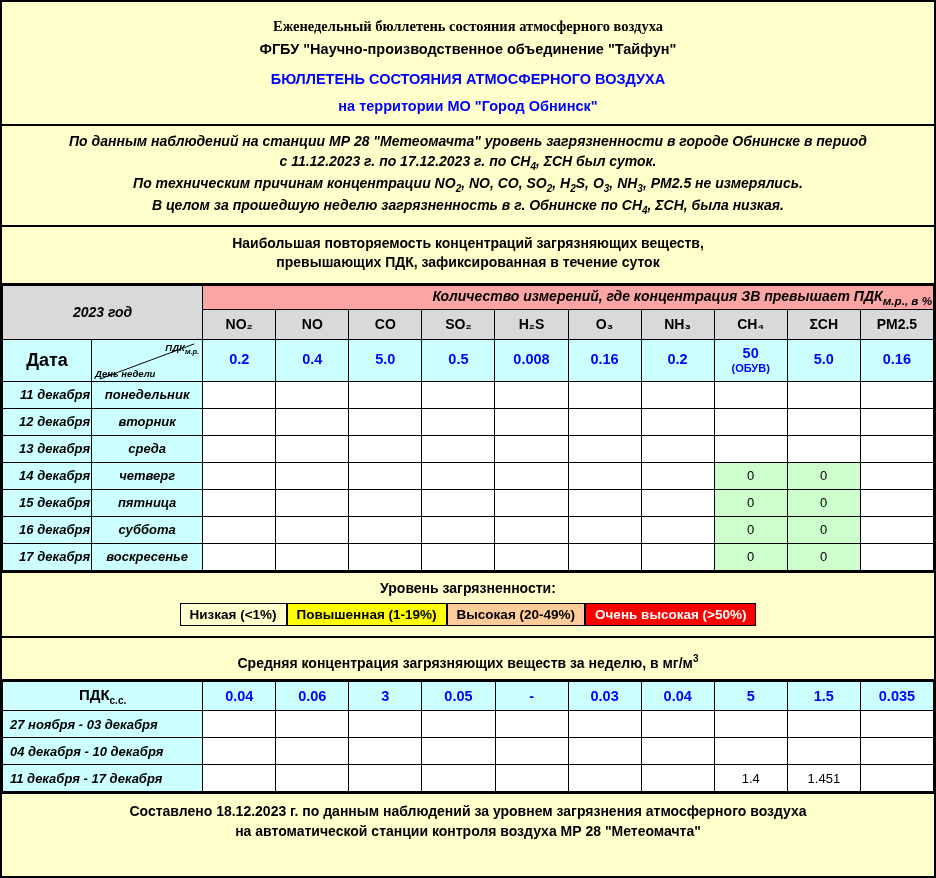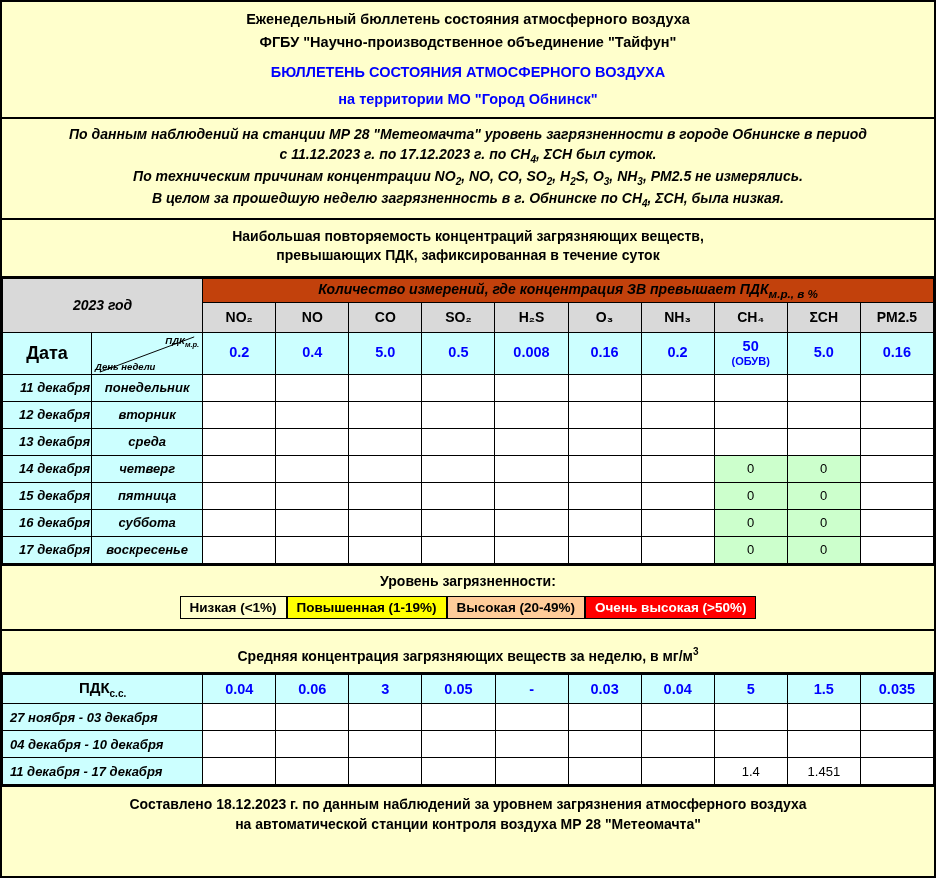--- a/index.html
+++ b/index.html
@@ -25,21 +25,21 @@
     text-align: center;
     border-bottom: 2px solid #000;
   }
   .hdr .l1, .hdr .l2 {
     font-size: 14.5px;
     font-weight: bold;
     color: #000;
     margin: 5px 0 0 0;
     line-height: 1.25;
   }
-  .hdr .l1 { margin-top: 1px; }
+  .hdr .l1 { margin-top: 8px; font-family: Liberation Serif, serif; }
   .hdr .l3 {
     font-size: 14.5px;
     font-weight: bold;
     color: #0000ff;
     margin: 13px 0 0 0;
   }
   .hdr .l4 {
     font-size: 14.5px;
     font-weight: bold;
     color: #0000ff;
@@ -81,24 +81,25 @@
     padding: 2px 1px;
   }
   .t-main { border-top: none; }
   .c-year {
     background: #d9d9d9;
     font-weight: bold;
     font-style: italic;
     font-size: 14px;
   }
   .c-head {
-    background: #c2410c;
+    background: #fca5a5;
     font-weight: bold;
     font-style: italic;
     font-size: 14px;
+    text-align: right;
   }
   .c-sub {
     background: #d9d9d9;
     font-weight: bold;
     font-size: 14px;
     height: 30px;
   }
   .c-date-hdr {
     background: #ccffff;
     font-weight: bold;

